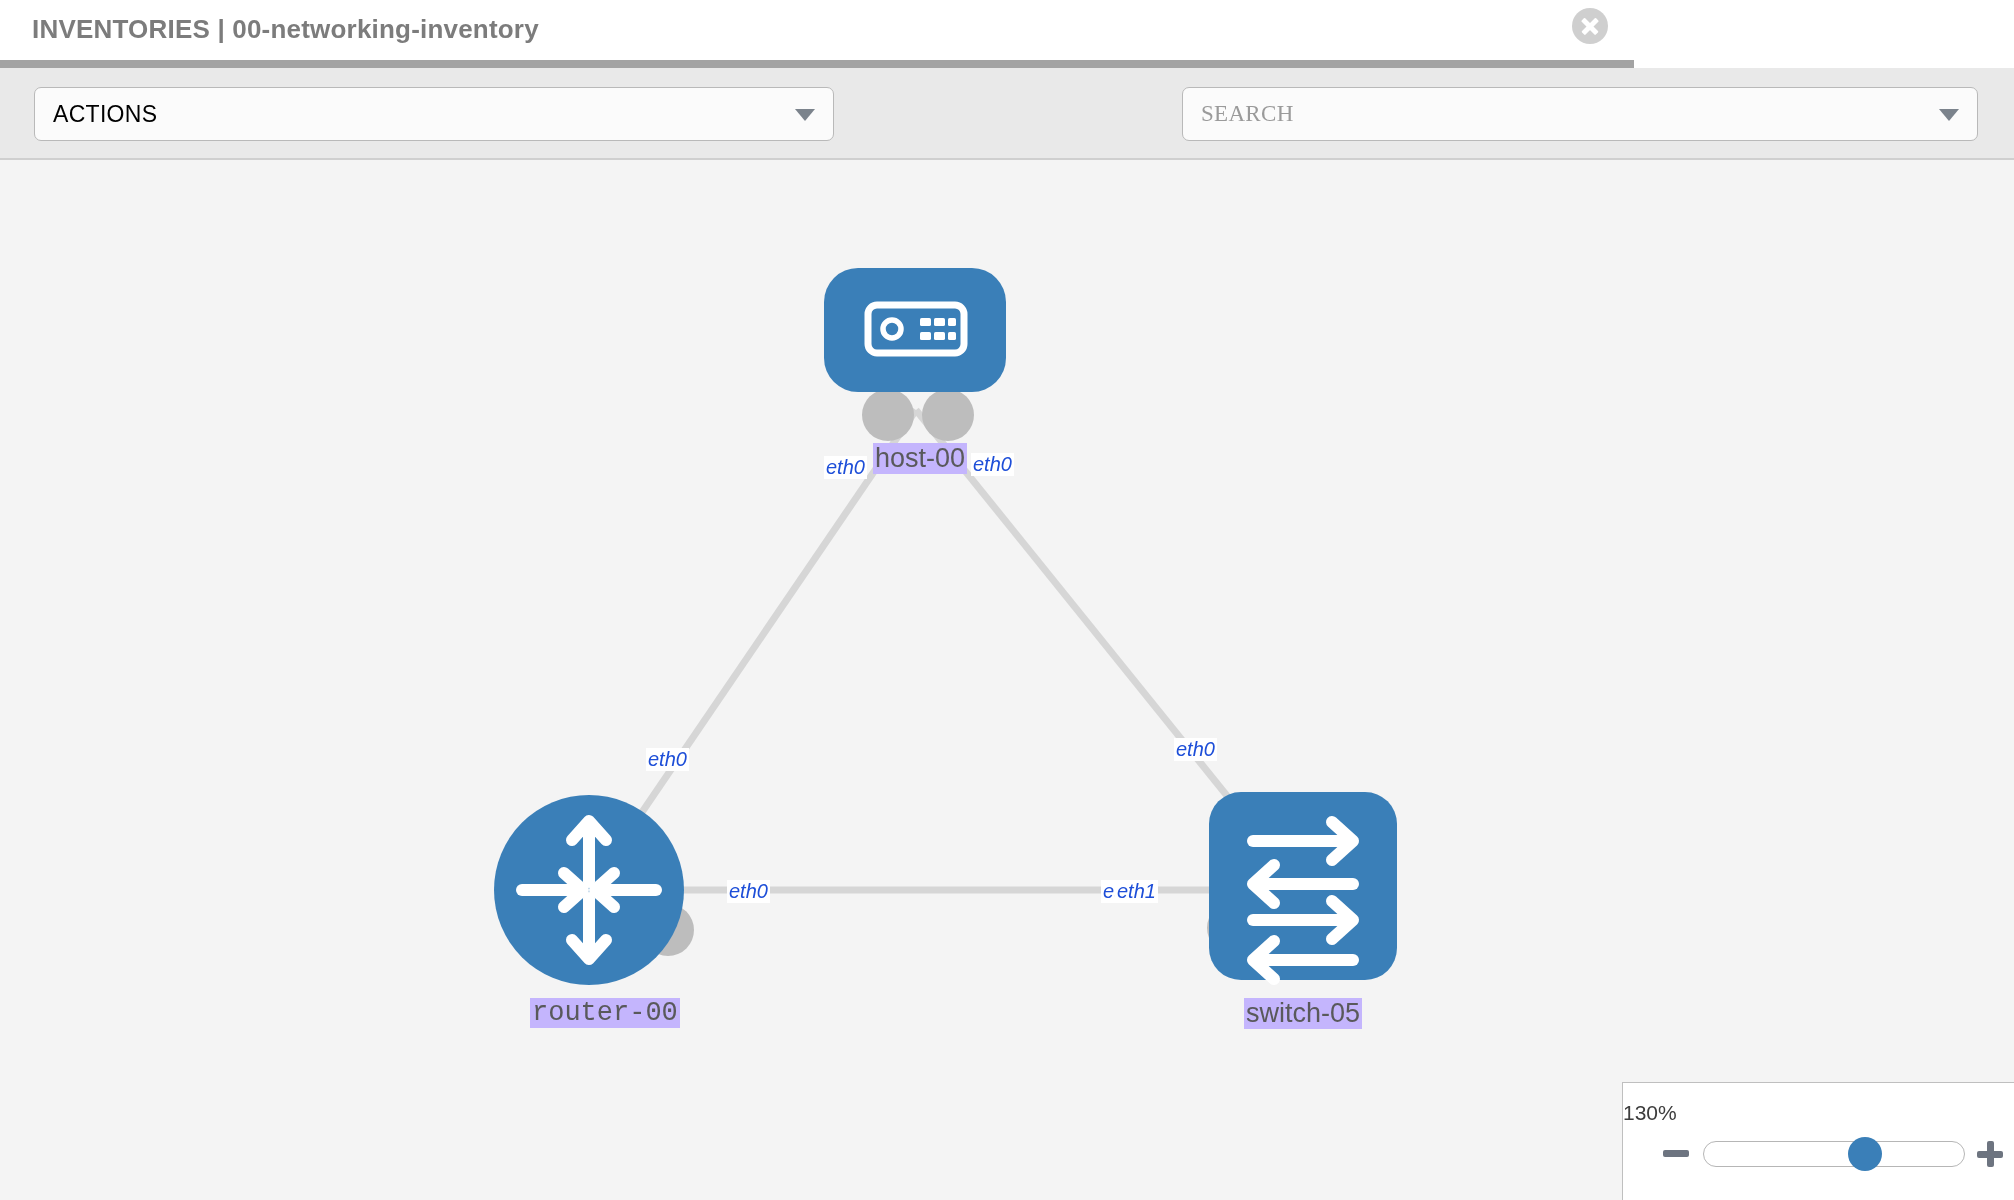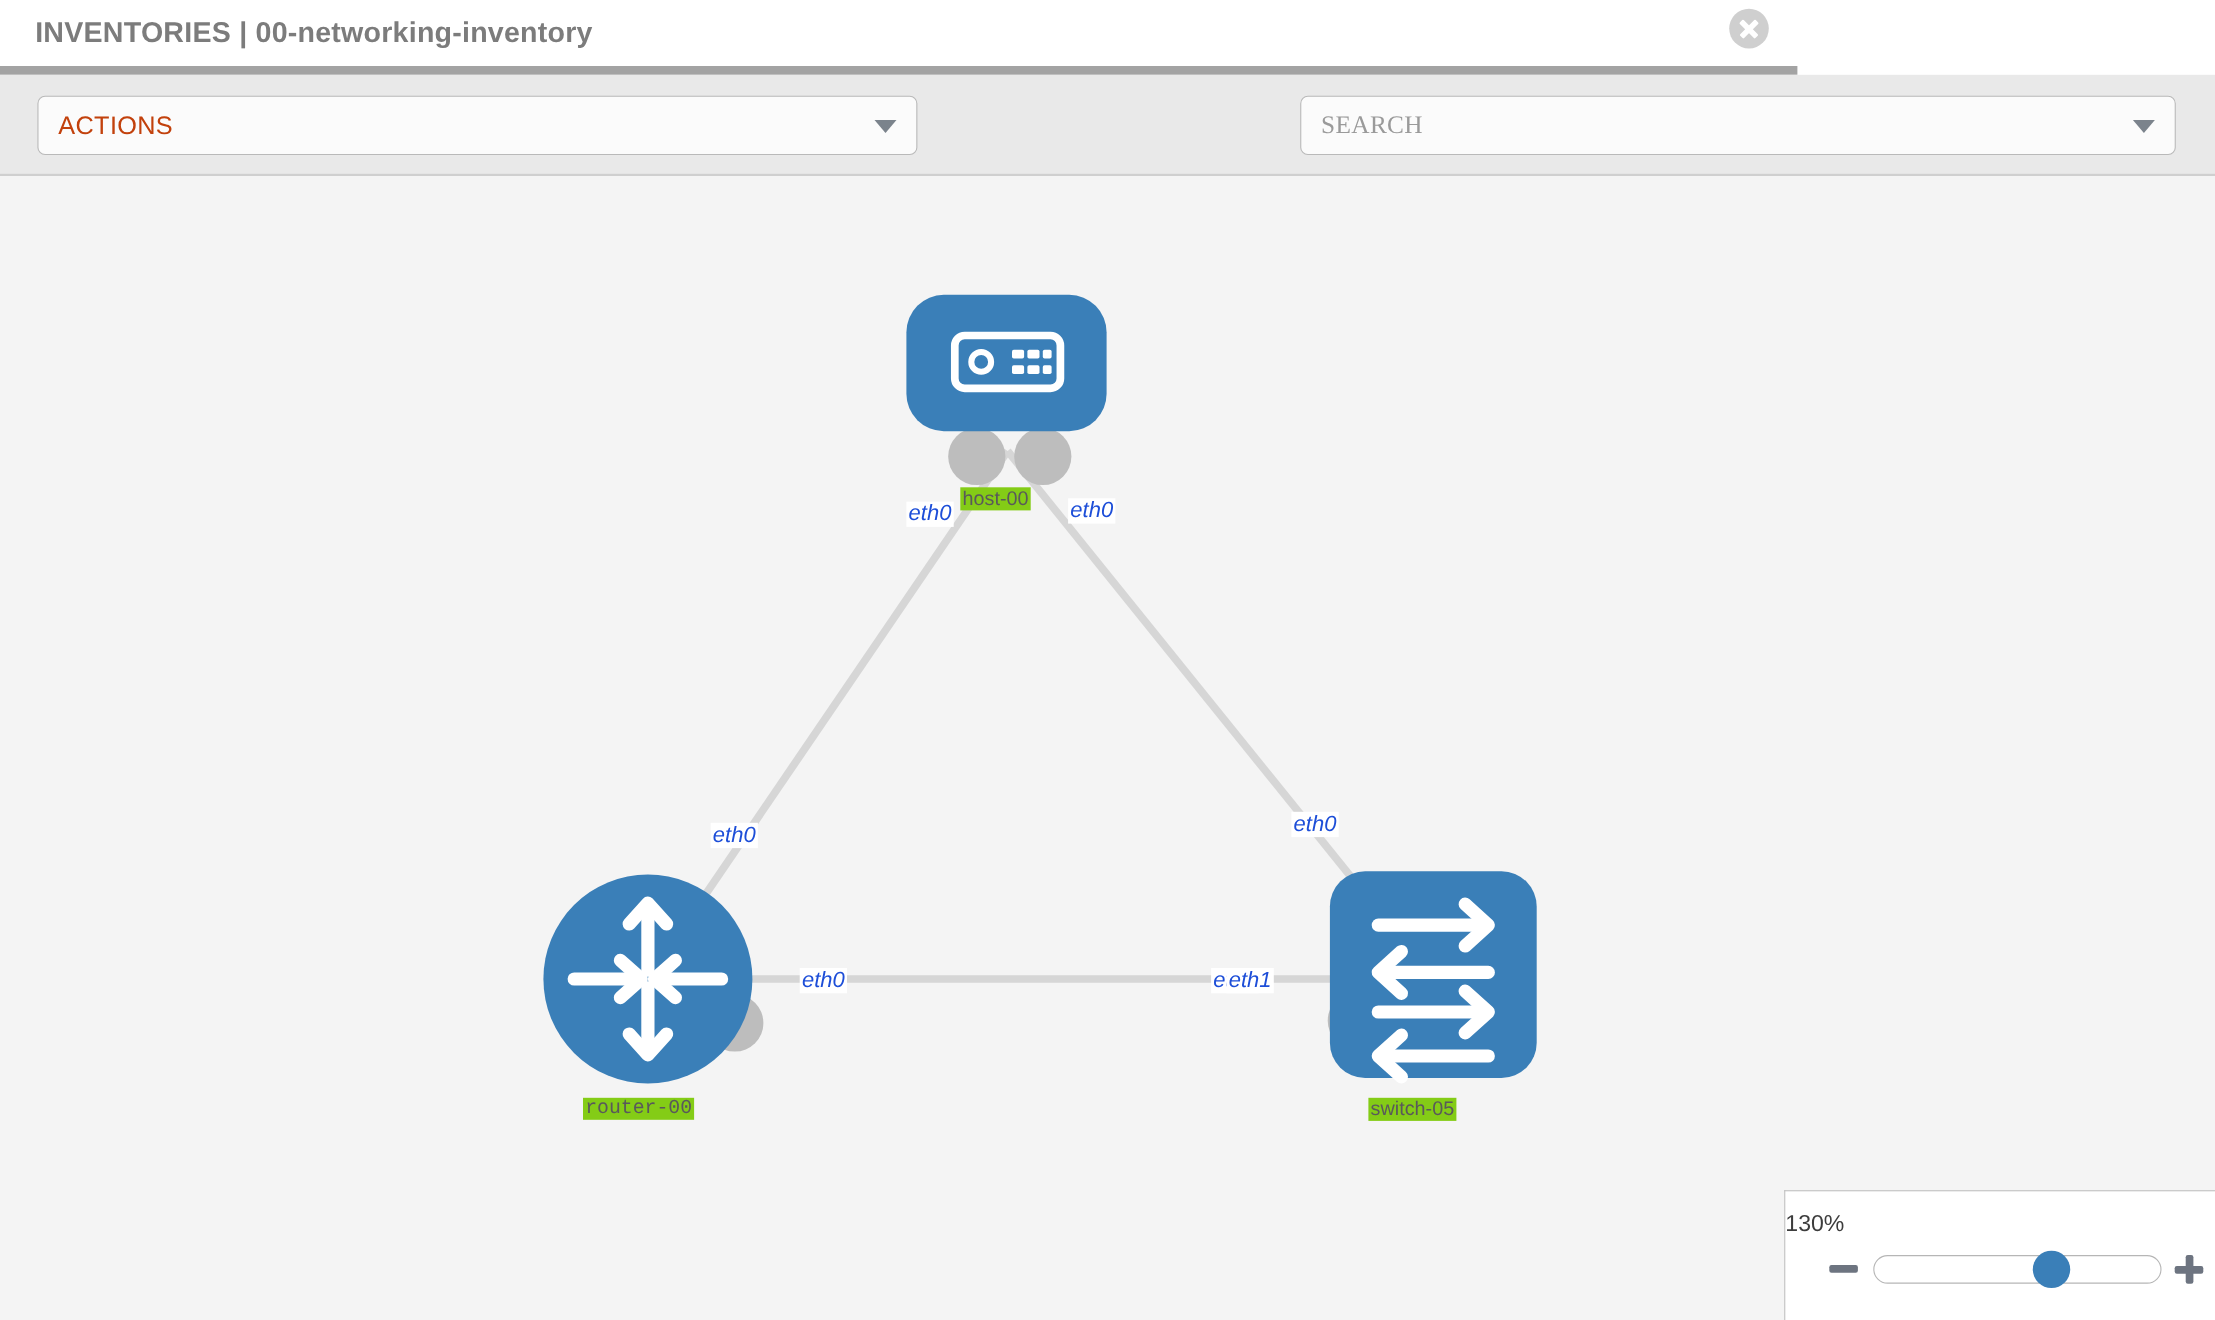--- a/index.html
+++ b/index.html
@@ -67,21 +67,21 @@
     background: #fbfbfb;
     border: 1px solid #b9b9b9;
     border-radius: 7px;
     box-sizing: border-box;
     cursor: pointer;
   }
   .actions-select .label {
     position: absolute;
     left: 18px; top: 13px;
     font-size: 23px;
-    color: #c2410c;
+    color: #000000;
     letter-spacing: 0.3px;
   }
   .caret {
     position: absolute;
     width: 0; height: 0;
     border-left: 10px solid transparent;
     border-right: 10px solid transparent;
     border-top: 12px solid #7b838c;
   }
   .actions-select .caret { right: 18px; top: 21px; }
@@ -125,23 +125,23 @@
   }
   .topology-svg {
     position: absolute;
     left: 0; top: 0;
     width: 2014px; height: 1040px;
   }
 
   
   .node-label {
     position: absolute;
-    font-size: 18px;
+    font-size: 27px;
     color: #59595b;
-    background: #84cc16;
+    background: #c4b5fd;
     white-space: nowrap;
     padding: 0 2px;
   }
   .edge-label {
     position: absolute;
     font-size: 20px;
     color: #1d4ed8;
     background: #ffffff;
     white-space: nowrap;
     padding: 0 2px;

